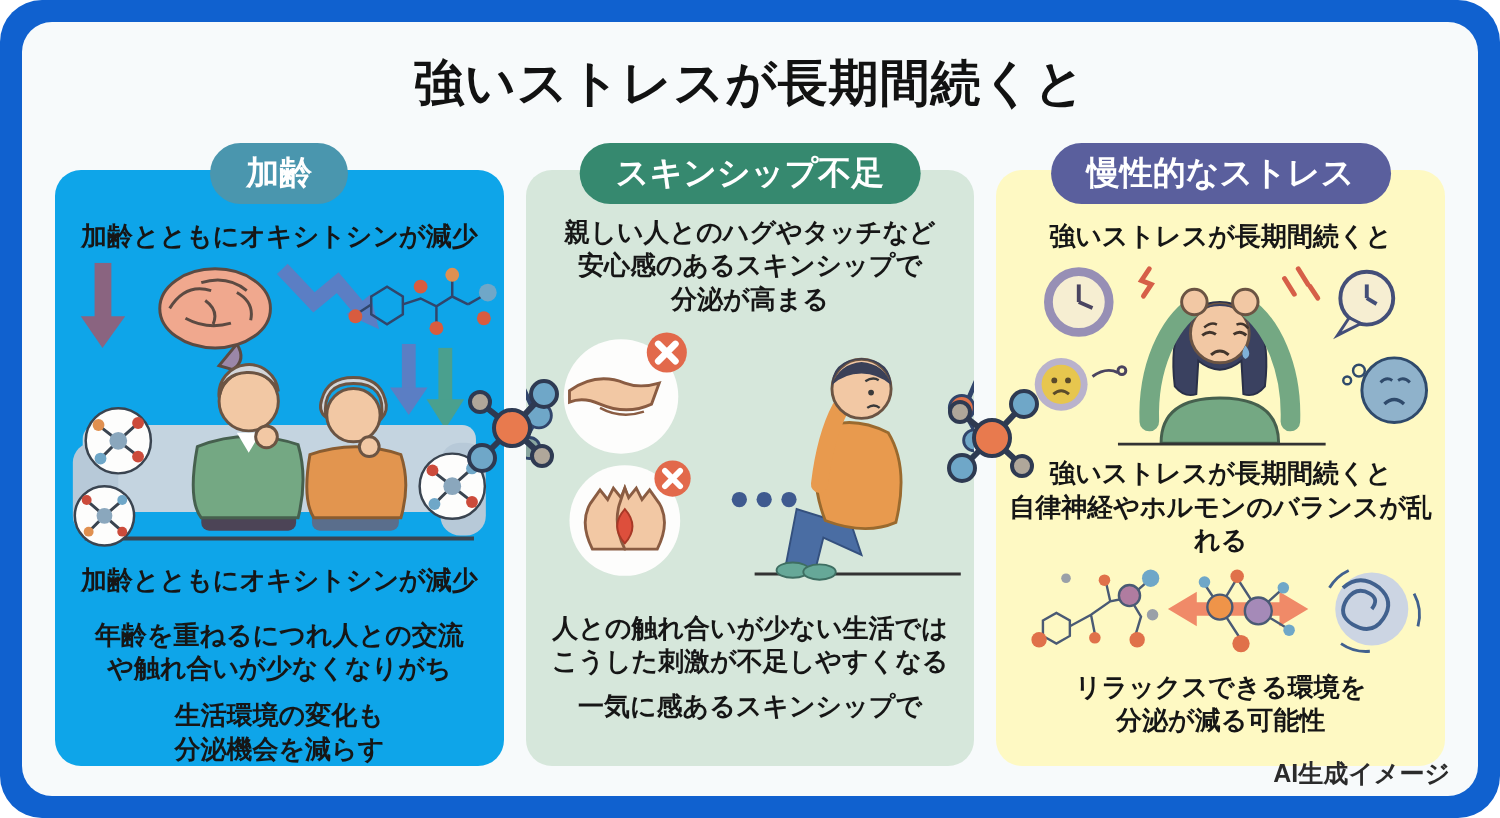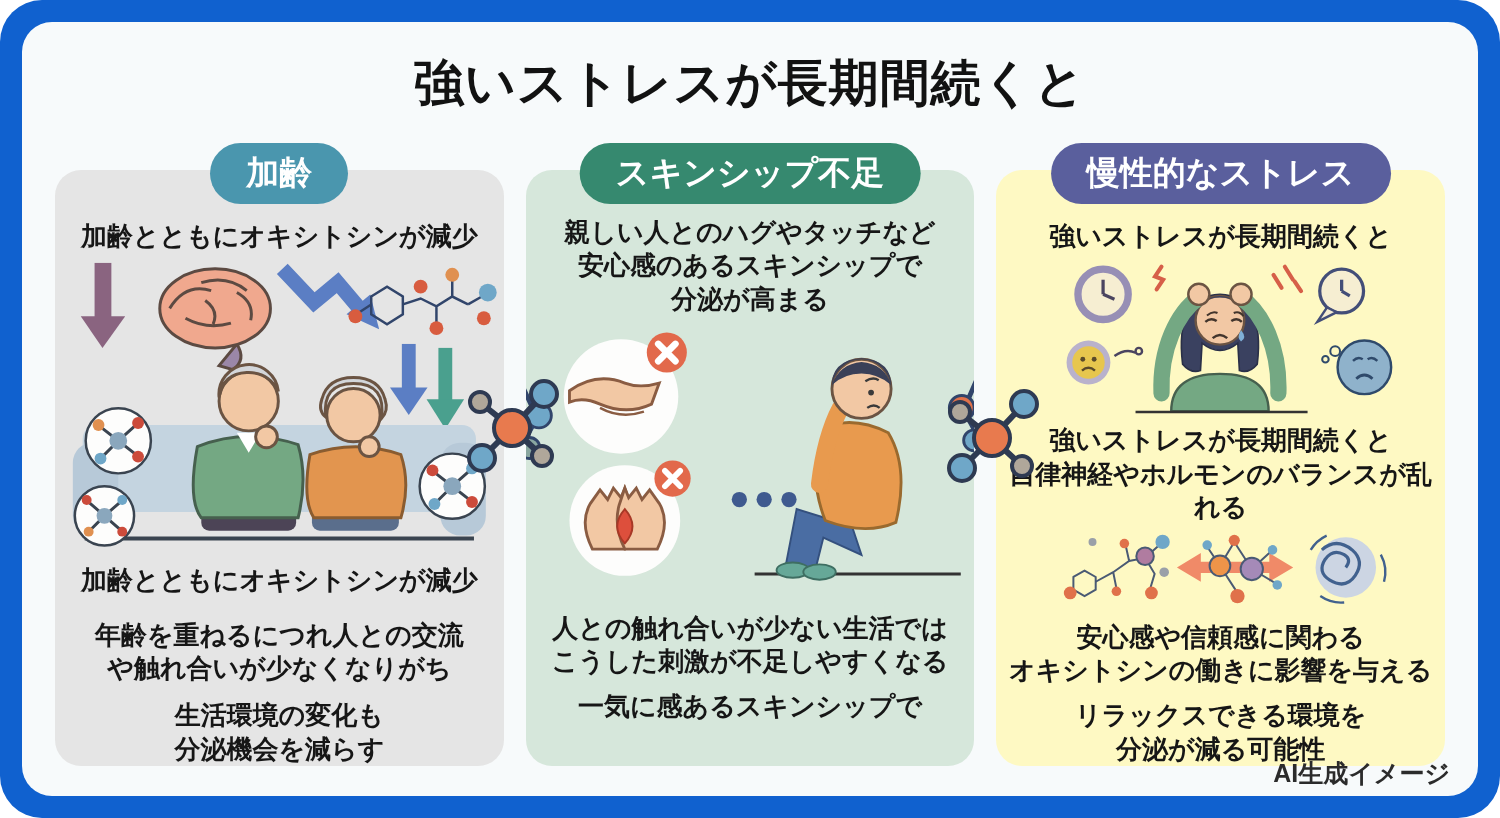--- a/index.html
+++ b/index.html
@@ -9,21 +9,21 @@
   }
   .frame{position:absolute;inset:0;background:#1061cf;border-radius:42px;}
   .canvas{position:absolute;left:22px;top:22px;right:22px;bottom:22px;
     background:#f7fafb;border-radius:30px;}
   .title{position:absolute;top:28px;left:0;width:100%;text-align:center;
     font-size:50px;font-weight:bold;color:#121212;letter-spacing:1px;}
   .panels{position:absolute;left:33px;top:148px;width:1390px;height:596px;
     display:flex;gap:22px;}
   .panel{flex:1;border-radius:26px;position:relative;display:flex;
     flex-direction:column;align-items:center;padding-top:42px;box-sizing:border-box;}
-  .panel-aging{background:#e5e5e5;}
+  .panel-aging{background:#0ea5e9;}
   .panel-skinship{background:#d6e7db;}
   .panel-stress{background:#fef9c3;}
   .pill{position:absolute;top:-27px;left:50%;transform:translateX(-50%);
     padding:8px 36px;border-radius:36px;color:#ffffff;font-size:33px;
     font-weight:bold;white-space:nowrap;}
   .pill-aging{background:#4a96ae;}
   .pill-skinship{background:#36896f;text-align:center;}
   .pill-stress{background:#5a5f9d;}
   .txt{font-size:26px;font-weight:bold;color:#161616;text-align:center;
     white-space:pre-line;line-height:1.28;margin:0 8px;}
@@ -278,22 +278,20 @@
             <circle cx="294" cy="74" r="6" fill="#6fa7c8" stroke="none"></circle>
             <circle cx="244" cy="88" r="9" fill="#e0714a" stroke="none"></circle>
           </g>
           <g>
             <circle cx="380" cy="52" r="38" fill="#ccd5e3"></circle>
             <path d="M380,52 q8,-10 -2,-16 q-14,-8 -24,6 q-10,16 6,26 q20,12 32,-6 q12,-18 -4,-32 q-20,-16 -38,0" stroke="#41618e" stroke-width="4" fill="none"></path>
             <path d="M336,30 a46,46 0 0 1 20,-18 M424,36 a46,46 0 0 1 4,34 M348,88 a46,46 0 0 0 30,8" stroke="#41618e" stroke-width="3" fill="none"></path>
           </g>
         </svg>
 
-        <div class="txt" style="margin-top:12px;">安心感や信頼感に関わる
-オキシトシンの働きに影響を与える</div>
         <div class="txt" style="margin-top:12px;">リラックスできる環境を
 分泌が減る可能性</div>
       </div>
     </div>
 
     <svg class="connector connector-1" viewBox="0 0 104 104">
       <path d="M52,54 L82,22 M52,54 L22,30 M52,54 L80,80 M52,54 L24,82" stroke="#2e3a52" stroke-width="6"></path>
       <circle cx="52" cy="54" r="18" fill="#e87a4e" stroke="#2e3a52" stroke-width="4"></circle>
       <circle cx="84" cy="20" r="13" fill="#6fa7c8" stroke="#2e3a52" stroke-width="4"></circle>
       <circle cx="22" cy="84" r="13" fill="#6fa7c8" stroke="#2e3a52" stroke-width="4"></circle>

